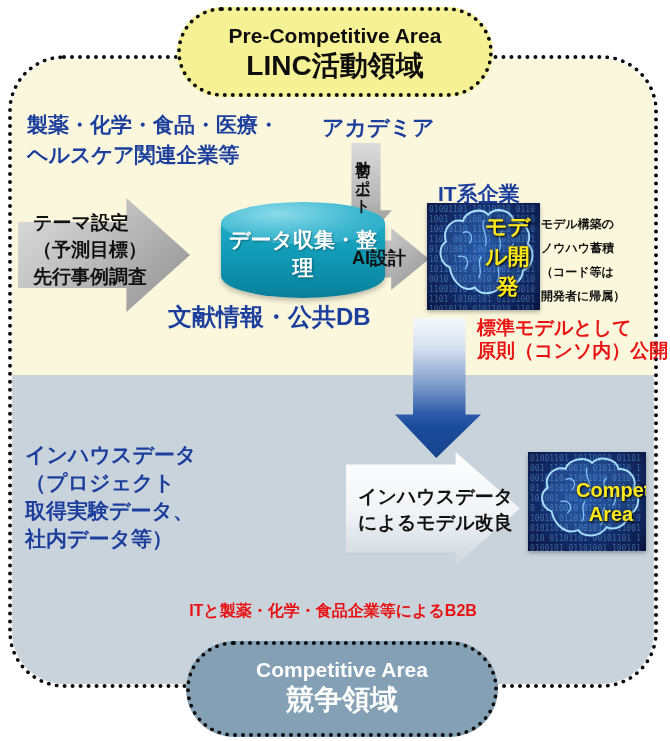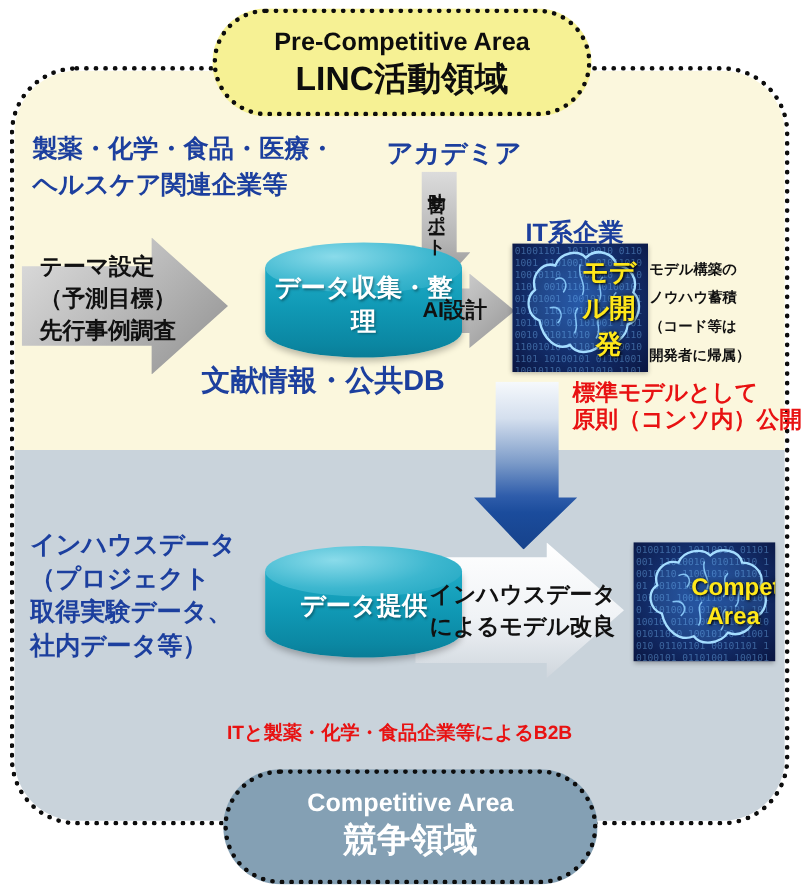--- a/index.html
+++ b/index.html
@@ -171,25 +171,20 @@
 
   <div class="abs standard t-red pre-line">標準モデルとして
 原則（コンソ内）公開</div>
   <div class="arrow arrow-blue"></div>
 
   <div class="abs inhouse t-blue pre-line">インハウスデータ
 （プロジェクト
 取得実験データ、
 社内データ等）</div>
 
-  <div class="cyl cyl-provide">
-    <div class="body"></div>
-    <div class="top"></div>
-    <div class="label">データ提供</div>
-  </div>
 
   <div class="arrow arrow-improve"></div>
   <div class="abs improve-text pre-line">インハウスデータ
 によるモデル改良</div>
 
   <div class="brain brain-2">
     <div class="binary">01001101 10110010 01101001 11010010 01011010 10010110 11001010 01101101 00101101 10100101 01101001 10010110 01011010 11010010 01101101 10110010 01101001 11010010 01011010 10010110 11001010 01101101 00101101 10100101 01101001 10010110 01011010 11010010 10110100 01011011</div>
     <svg class="brain-svg" viewBox="0 0 120 100" preserveAspectRatio="none">
       <path d="M24,60 C13,56 11,42 20,36 C16,24 27,14 38,17 C42,7 58,4 65,11 C74,3 90,7 92,17 C104,17 112,28 107,38 C116,46 112,60 102,63 C101,74 89,80 80,76 C73,86 57,87 51,79 C39,84 27,74 24,60 Z" fill="rgba(100,180,255,0.15)" stroke="#a5ddff" stroke-width="2"></path>
       <g fill="none" stroke="#8fd0ff" stroke-width="1.3" opacity="0.9">

